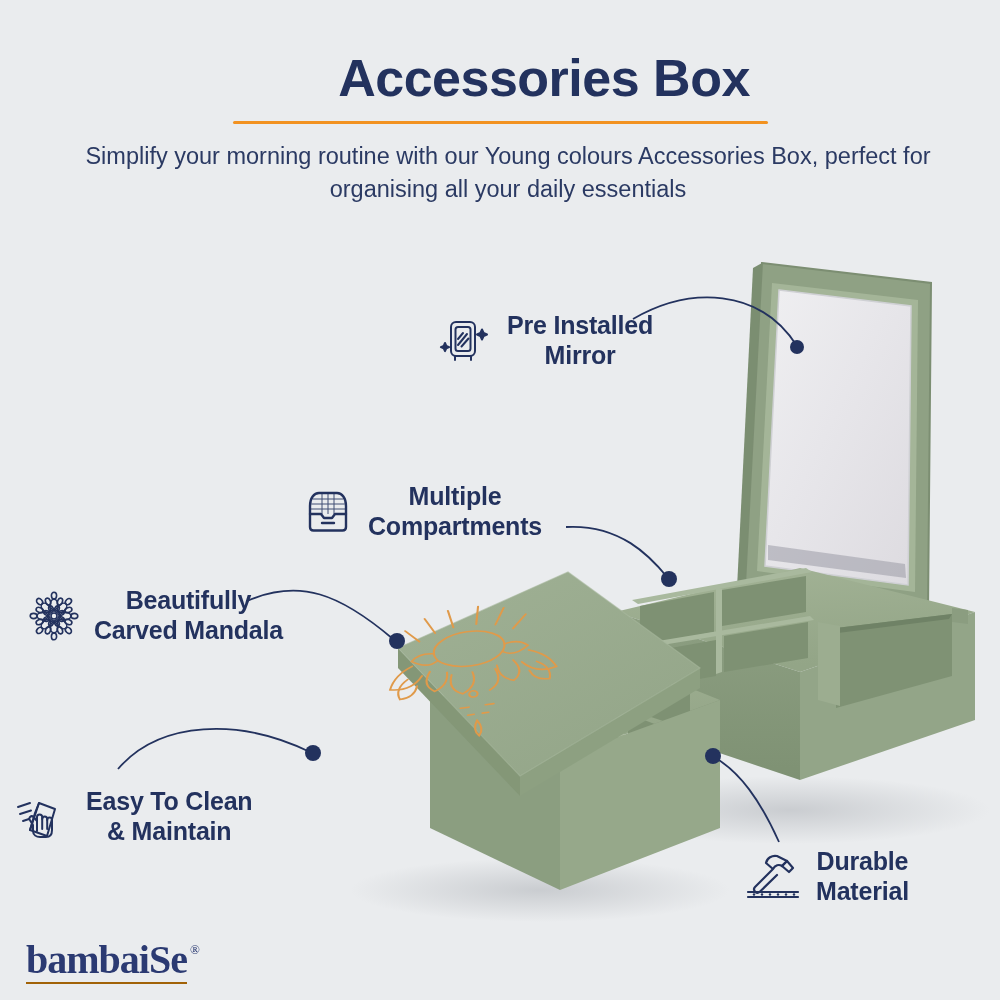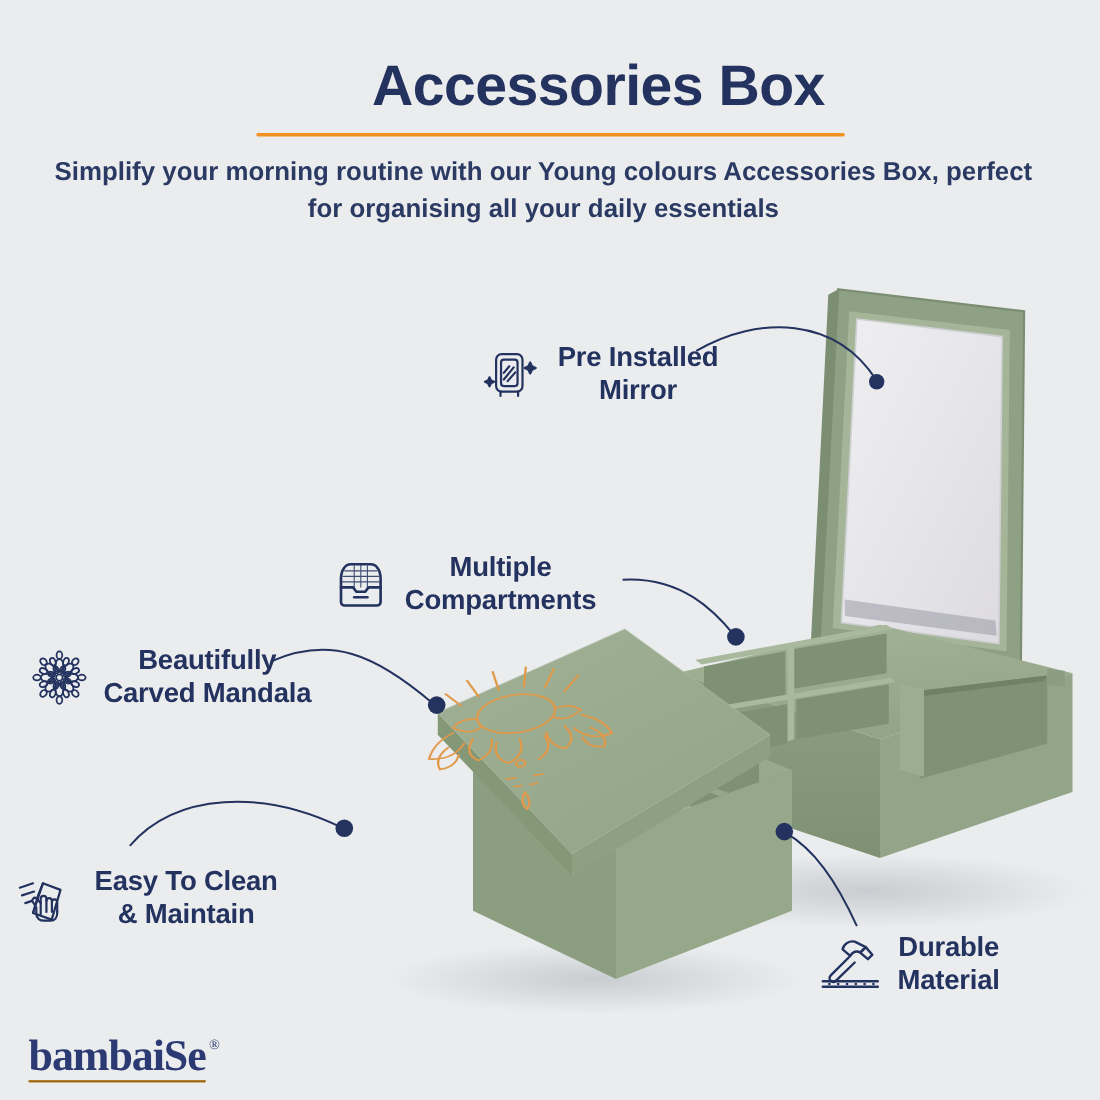--- a/index.html
+++ b/index.html
@@ -17,37 +17,37 @@
   .title{
     position:absolute;left:0;top:50px;width:1000px;
     font-size:52px;font-weight:700;color:#23325e;
     letter-spacing:-0.5px;line-height:1.1;padding-left:44px;
   }
   .divider{
     position:absolute;left:233px;top:121px;width:535px;height:3px;
     background:#f29220;border-radius:2px;
   }
   .subtitle{
-    position:absolute;left:49px;top:140px;width:890px;
-    font-size:23.5px;color:#2b3a63;line-height:1.42;font-weight:700;
+    position:absolute;left:63px;top:140px;width:890px;
+    font-size:23.5px;color:#2b3a63;line-height:1.42;font-weight:400;
   }
 
   
   .product{position:absolute;left:0;top:0;width:1000px;height:1000px;}
 
   
   .feat{position:absolute;display:flex;align-items:center;gap:14px;}
   .feat .ico{flex:0 0 auto;display:block;}
   .feat .txt{
     font-size:25px;font-weight:700;color:#23325e;
     line-height:1.18;white-space:pre-line;letter-spacing:-0.2px;text-align:center;
   }
 
   #feat-mirror{left:437px;top:311px;}
-  #feat-compart{left:302px;top:482px;margin-top:20px;}
+  #feat-compart{left:302px;top:482px;}
   #feat-mandala{left:28px;top:586px;}
   #feat-clean{left:14px;top:787px;}
   #feat-durable{left:744px;top:847px;}
 
   
   .connectors{position:absolute;left:0;top:0;width:1000px;height:1000px;pointer-events:none;}
 
   
   .logo{position:absolute;left:26px;top:940px;display:flex;align-items:flex-start;}
   .logo-word{

